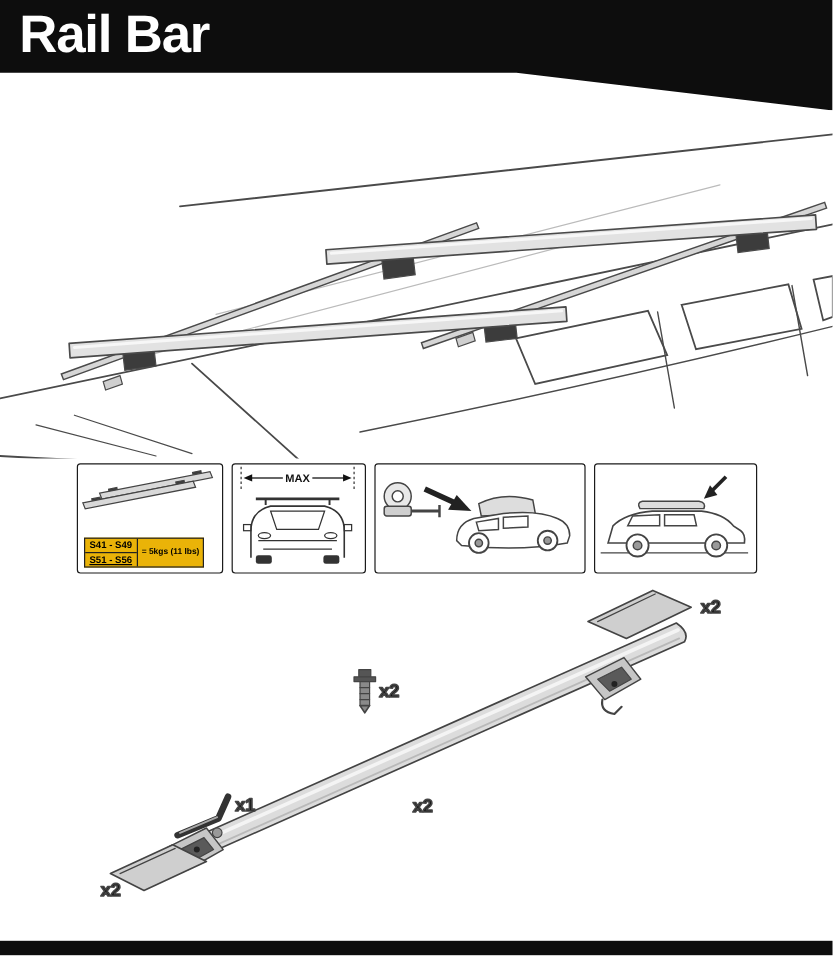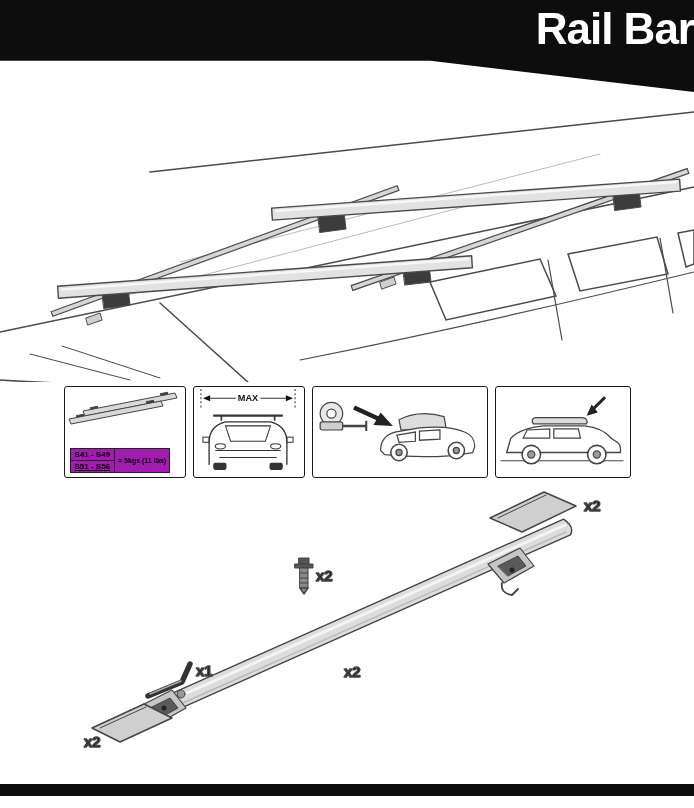--- a/index.html
+++ b/index.html
@@ -1,35 +1,35 @@
 <!DOCTYPE html>
 <html><head>
 <meta charset="utf-8">
 <style>
   * { margin:0; padding:0; box-sizing:border-box; }
   html,body { background:#ffffff; font-family:"Liberation Sans", sans-serif; }
   .page { position:relative; width:694px; height:808px; background:#fff; overflow:hidden; }
 
   
-  .banner { position:relative; height:92px;text-align:right; }
+  .banner { position:relative; height:92px; }
   .banner-bg { position:absolute; inset:0; background:#0d0d0d;
                clip-path:polygon(0 0, 100% 0, 100% 100%, 62% 66%, 0 66%); }
   .banner h1 { position:relative; color:#fff; font-size:44px; font-weight:bold;
                letter-spacing:-1px; padding:4px 0 0 16px; }
 
   
   .hero { height:290px; }
   .hero svg { display:block; width:694px; height:290px; }
 
   
   .panels { display:flex; justify-content:center; gap:7px; height:92px; margin:4px 0 6px; }
   .panel { position:relative; border:1.6px solid #1b1b1b; border-radius:3px; background:#fff; overflow:hidden; }
   .p1 { width:122px; } .p2 { width:112px; } .p3 { width:176px; } .p4 { width:136px; }
   .panel svg { display:block; }
-  .spec-table { position:absolute; left:5px; bottom:4px; display:flex; border:1px solid #222; background:#a21caf; }
+  .spec-table { position:absolute; left:5px; bottom:4px; display:flex; border:1px solid #222; background:#eab308; }
   .spec-sizes div { font-size:8px; font-weight:bold; padding:1px 4px; white-space:nowrap; }
   .spec-sizes div + div { border-top:1px solid #222;text-decoration:underline; }
   .spec-load { display:flex; align-items:center; border-left:1px solid #222;
                font-size:7px; font-weight:bold; padding:0 3px; white-space:nowrap; }
 
   
   .band { background:#0d0d0d; color:#fff; text-align:center; padding:5px 0 6px; height:45px; }
   .band div { font-weight:bold; font-size:13.5px; line-height:17px; letter-spacing:.25px; }
 
   

